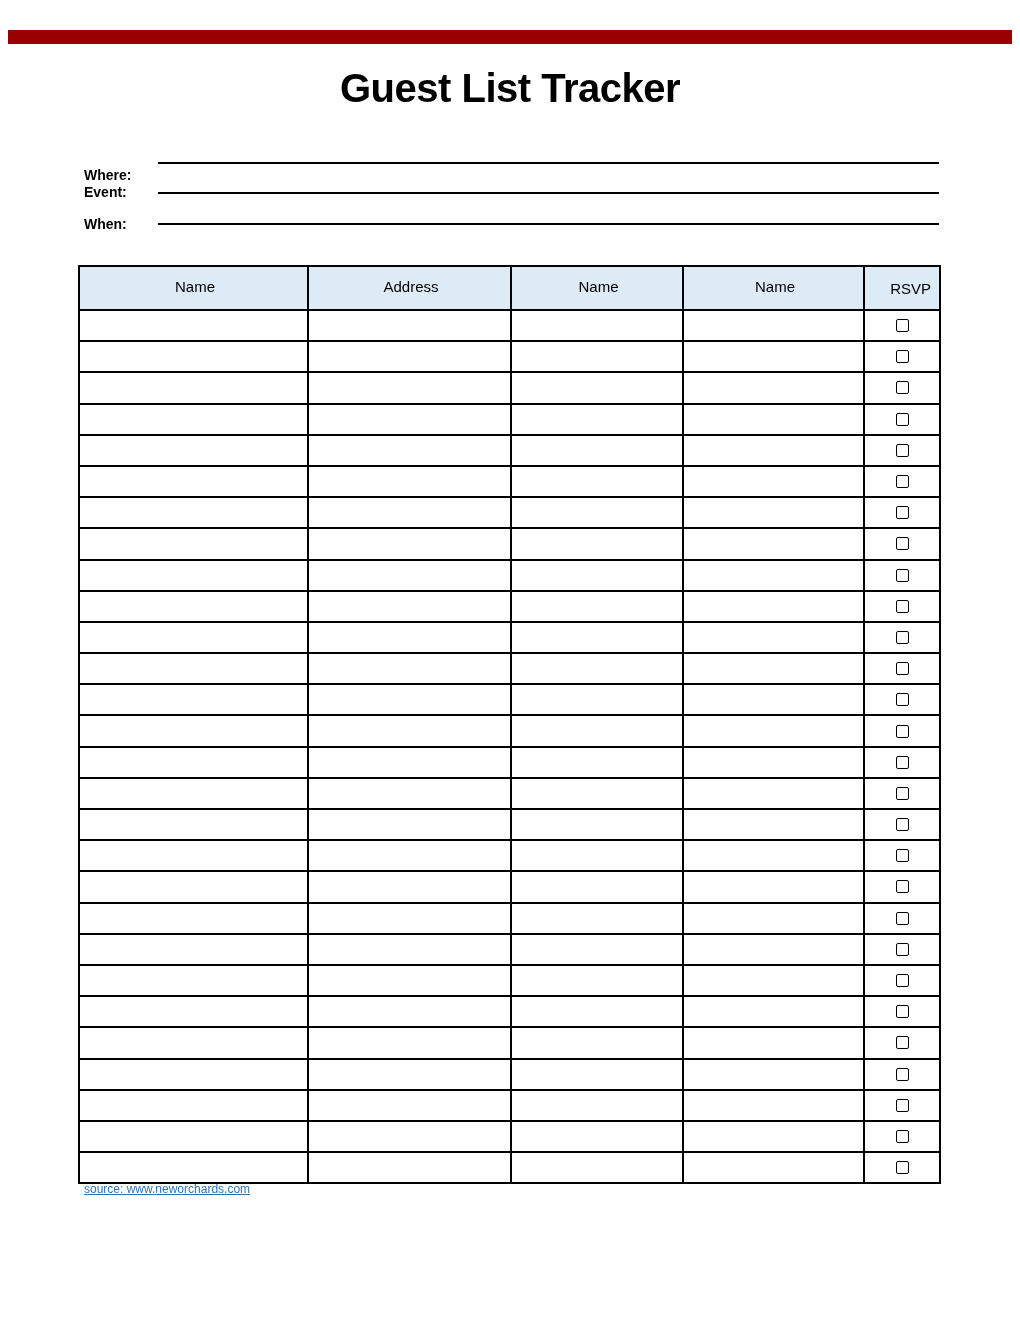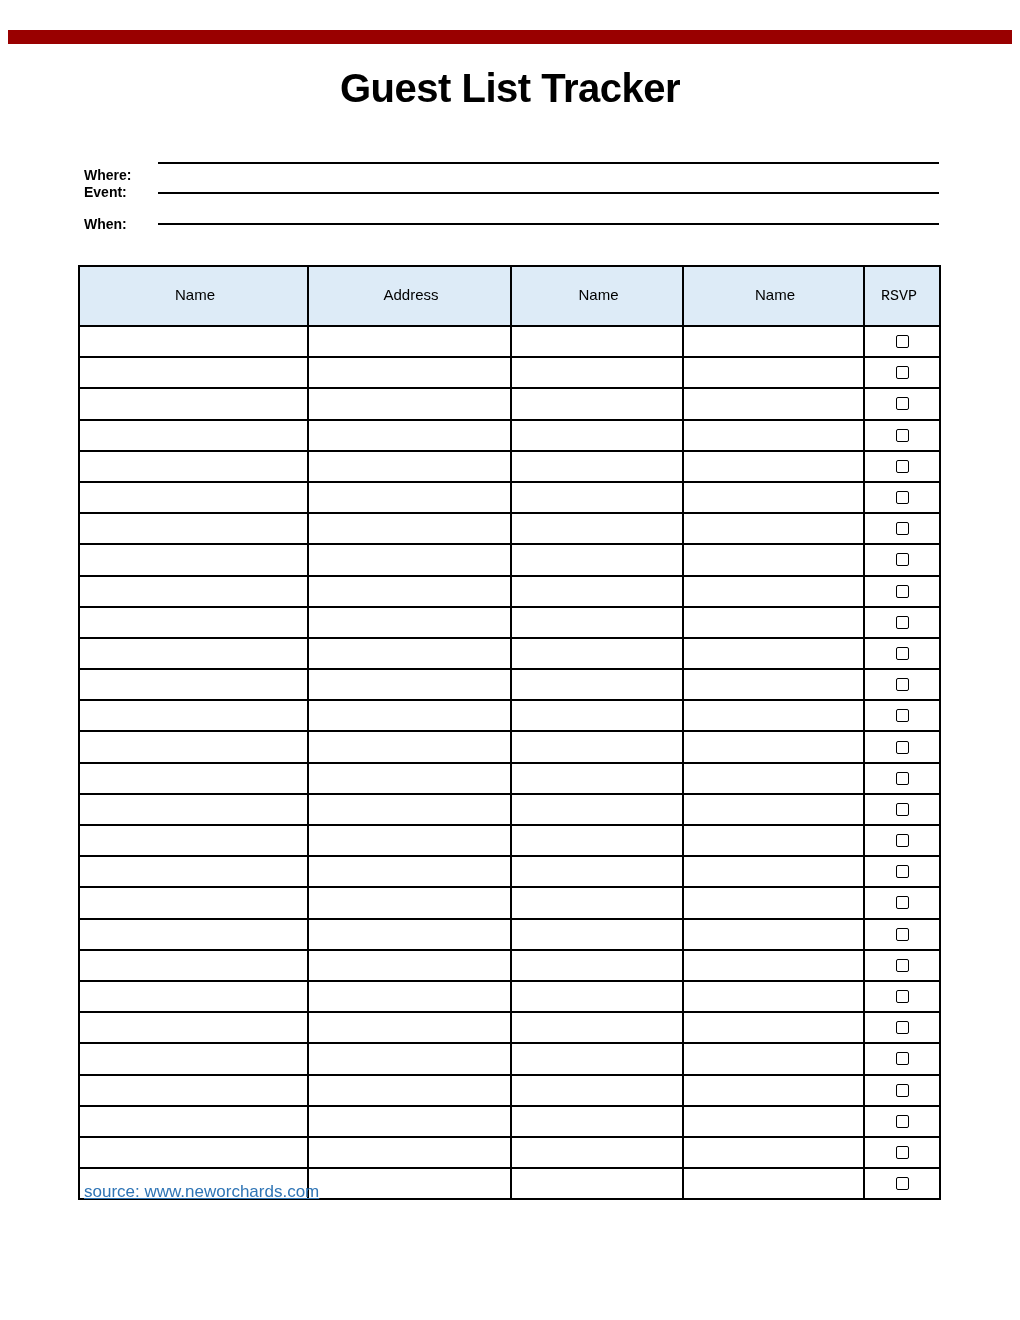--- a/index.html
+++ b/index.html
@@ -69,44 +69,43 @@
   }
   .guest-table th {
     height: 26px;
     background: var(--header-bg, #DDEBF7);
     font-size: 15px;
     font-weight: 400;
     text-align: center;
     padding: 0 0 4px 3px;
   }
   .guest-table th.rsvp-head {
-    text-align: left;
-    padding: 16px;
-    font-family: Liberation Mono, monospace;
+    text-align: right;
+    padding: 8px;
   }
   .guest-table td {
     height: 29.2px;
     padding: 0;
   }
   .guest-table td.rsvp {
     text-align: center;
   }
   .checkbox {
     width: 11px;
     height: 11px;
     border: 1.5px solid #000000;
     border-radius: 2px;
     margin: 0 auto;
     background: #ffffff;
   }
   .source-link {
     position: absolute;
     left: 84px;
     top: 1182px;
-    font-size: 17px;
+    font-size: 12px;
     color: var(--link, #2E74B5);
     text-decoration: underline;
     cursor: pointer;
   }
 </style>
 </head>
 <body>
 
 <div class="page">
 

